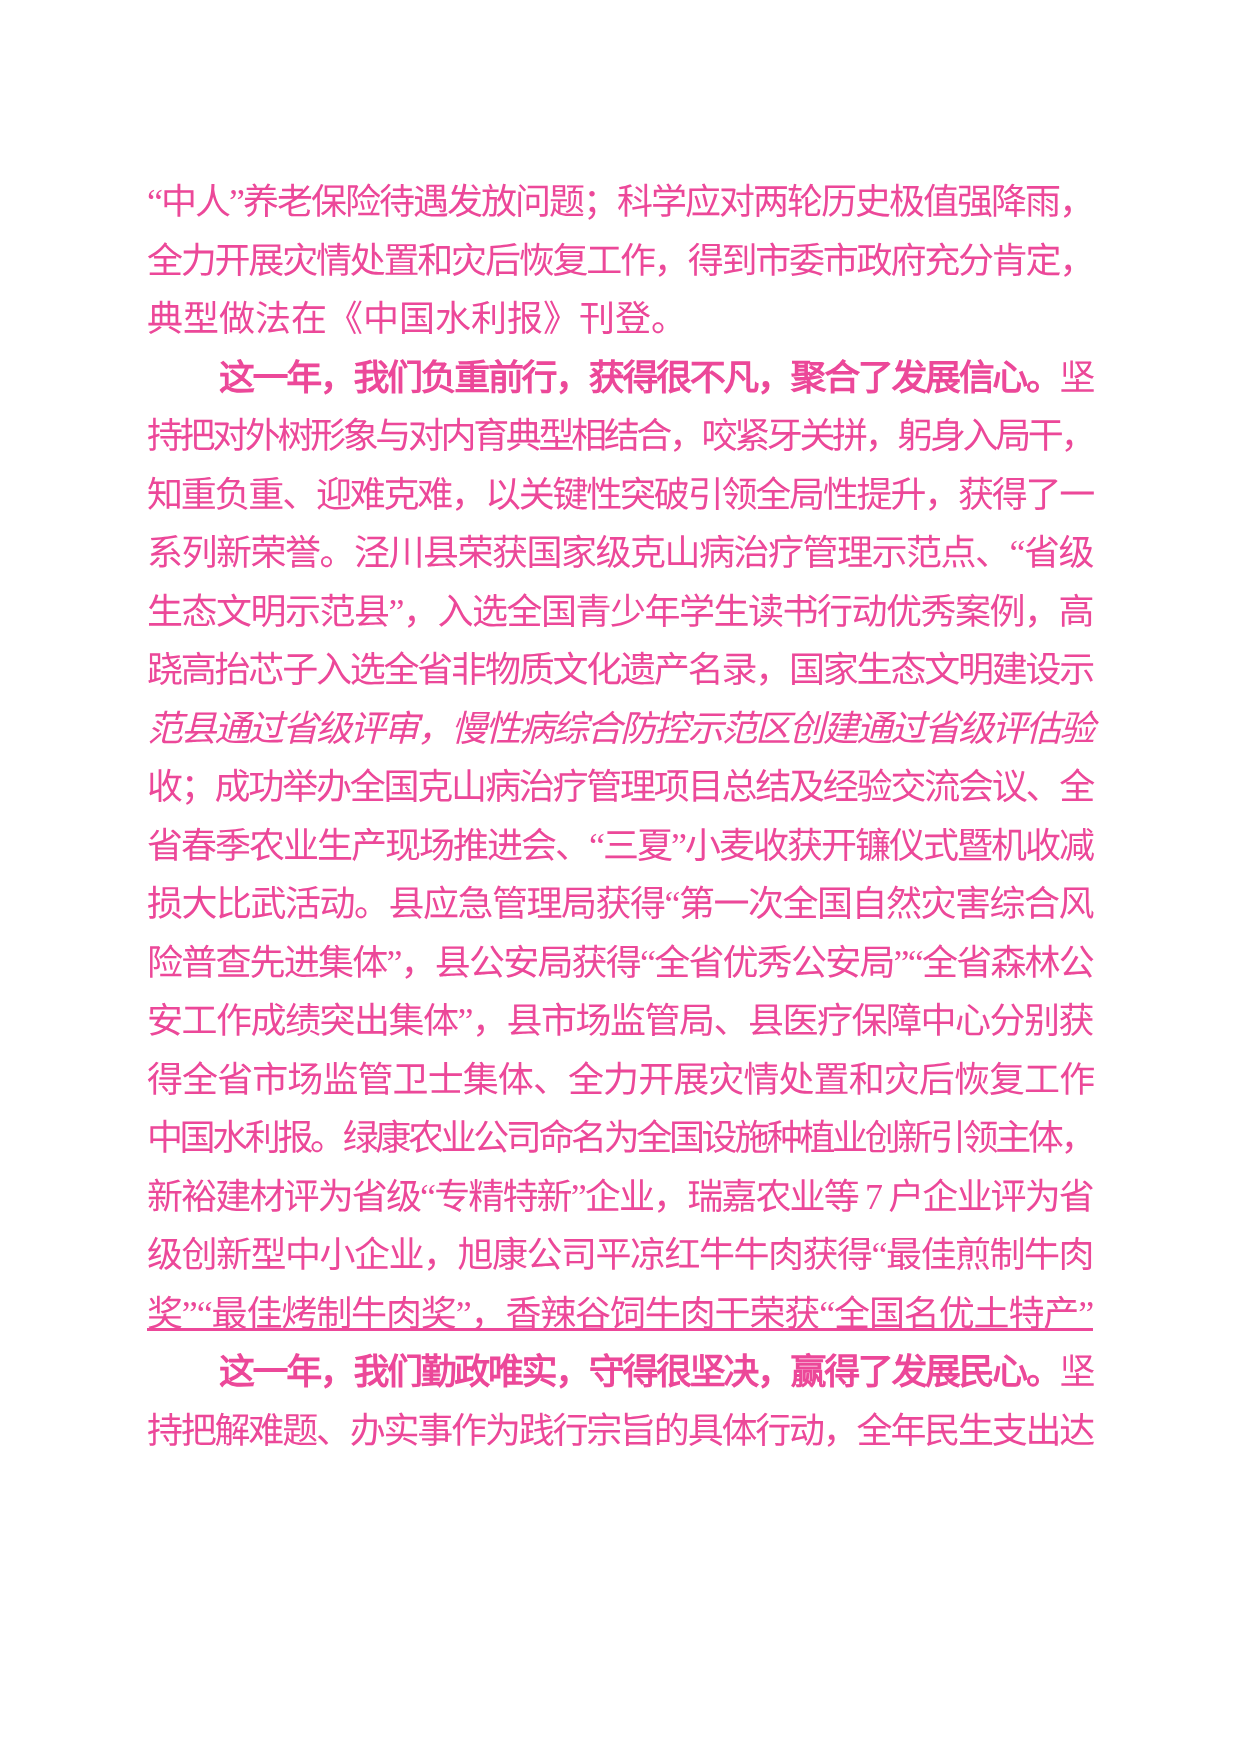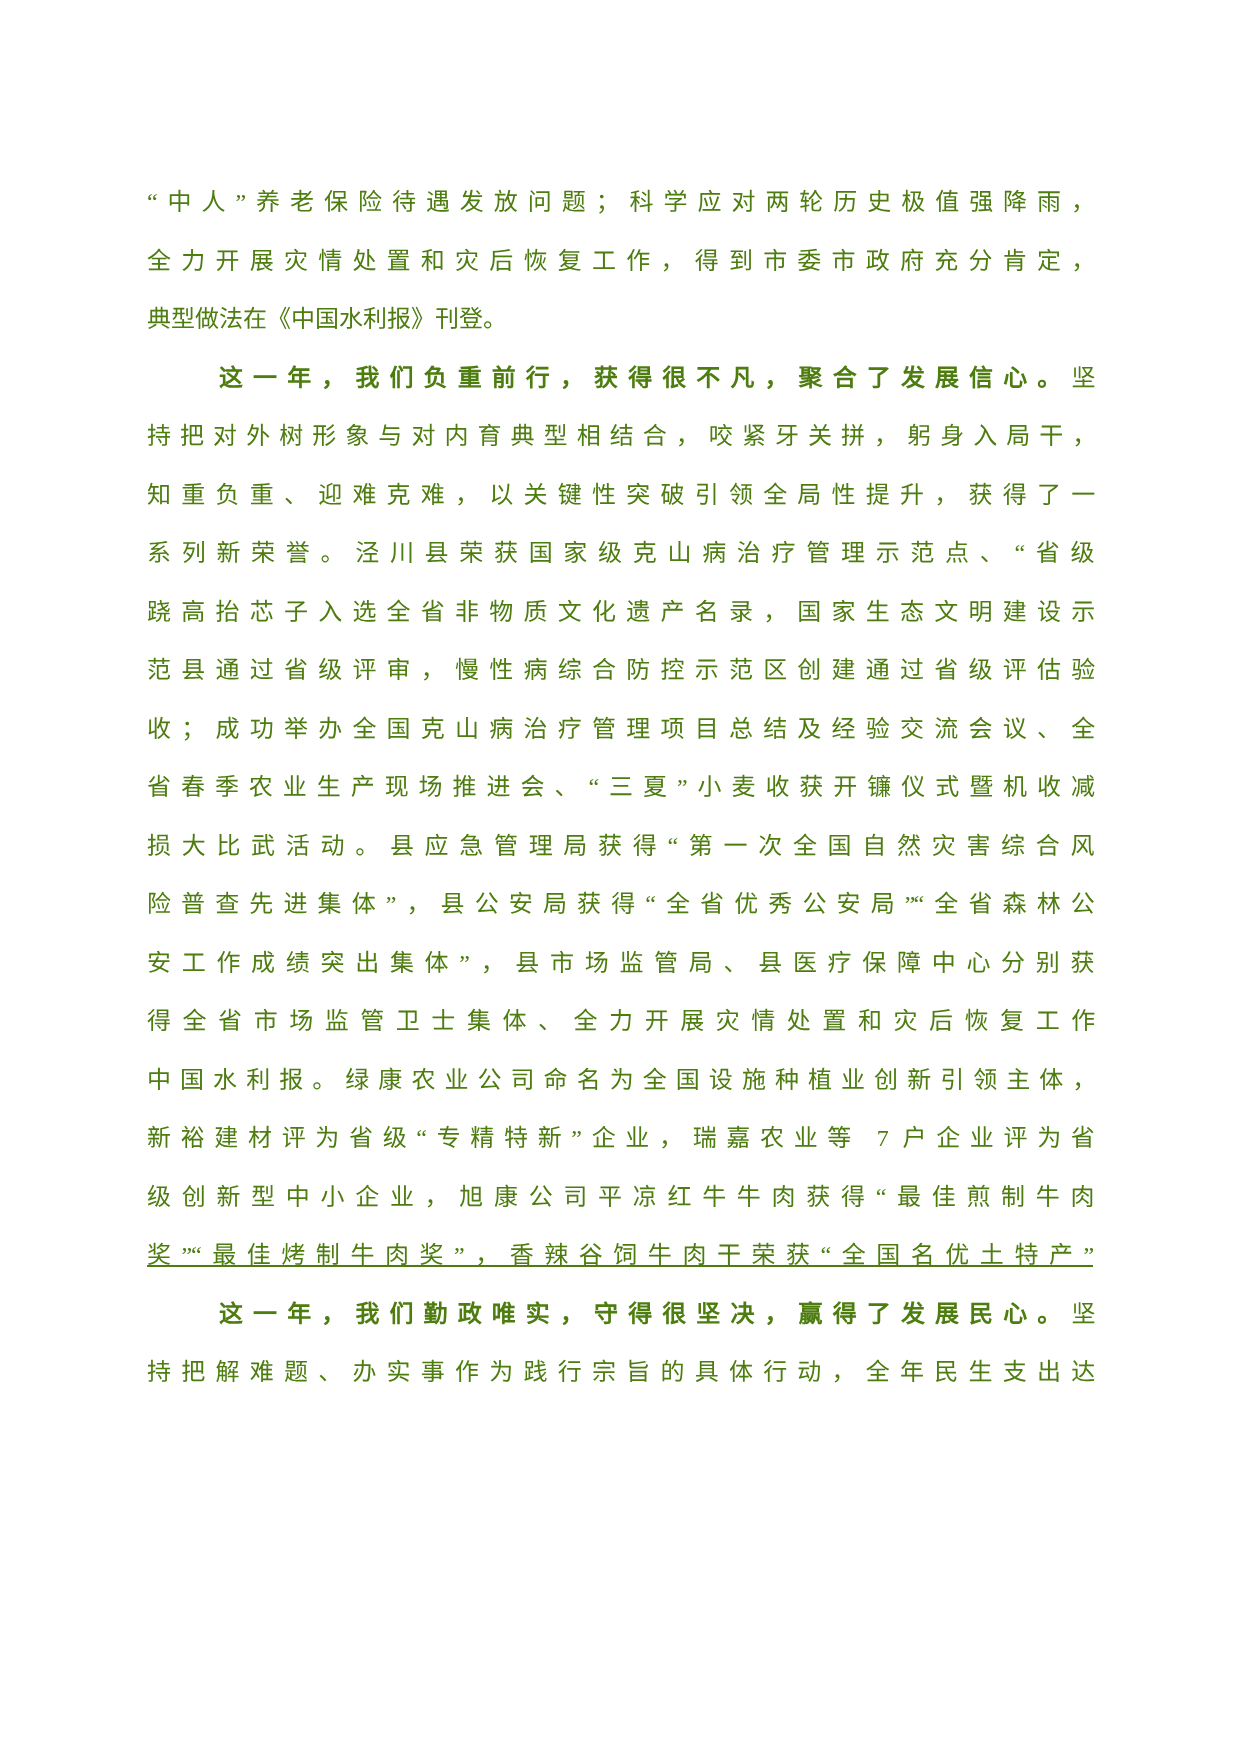--- a/index.html
+++ b/index.html
@@ -15,24 +15,24 @@
     overflow: hidden;
   }
   .doc-body {
     position: absolute;
     left: 147px;
     top: 173px;
     width: 946px;
   }
   .line {
     font-family: "Liberation Serif", "DejaVu Serif", serif;
-    font-size: 24px;
+    font-size: 36px;
     line-height: 58.5px;
     height: 58.5px;
-    color: #4d7c0f;
+    color: #ec4899;
     white-space: nowrap;
     text-align: justify;
     text-align-last: justify;
     overflow: visible;
   }
   .line.indent {
     text-indent: 72px;
   }
   .line.last {
     text-align-last: left;
@@ -45,22 +45,23 @@
 
 <div class="page">
   <div class="doc-body" id="doc-body">
       <div class="line" style="letter-spacing: -2px;"><span class="seg">“中人”养老保险待遇发放问题；科学应对两轮历史极值强降雨，</span></div>
       <div class="line" style="letter-spacing: -2.21px;"><span class="seg">全力开展灾情处置和灾后恢复工作，得到市委市政府充分肯定，</span></div>
       <div class="line last"><span class="seg">典型做法在《中国水利报》刊登。</span></div>
       <div class="line indent" style="letter-spacing: -2.38px;"><span class="seg bold">这一年，我们负重前行，获得很不凡，聚合了发展信心。</span><span class="seg">坚</span></div>
       <div class="line" style="letter-spacing: -3.38px;"><span class="seg">持把对外树形象与对内育典型相结合，咬紧牙关拼，躬身入局干，</span></div>
       <div class="line" style="letter-spacing: -2.21px;"><span class="seg">知重负重、迎难克难，以关键性突破引领全局性提升，获得了一</span></div>
       <div class="line" style="letter-spacing: -1.5px;"><span class="seg">系列新荣誉。泾川县荣获国家级克山病治疗管理示范点、“省级</span></div>
+      <div class="line" style="letter-spacing: -1.5px;"><span class="seg">生态文明示范县”，入选全国青少年学生读书行动优秀案例，高</span></div>
       <div class="line" style="letter-spacing: -2.21px;"><span class="seg">跷高抬芯子入选全省非物质文化遗产名录，国家生态文明建设示</span></div>
-      <div class="line" style="letter-spacing: -2.21px;"><span class="seg">范县通过省级评审，慢性病综合防控示范区创建通过省级评估验</span></div>
+      <div class="line" style="letter-spacing: -2.21px; font-style: italic;"><span class="seg">范县通过省级评审，慢性病综合防控示范区创建通过省级评估验</span></div>
       <div class="line" style="letter-spacing: -2.21px;"><span class="seg">收；成功举办全国克山病治疗管理项目总结及经验交流会议、全</span></div>
       <div class="line" style="letter-spacing: -2px;"><span class="seg">省春季农业生产现场推进会、“三夏”小麦收获开镰仪式暨机收减</span></div>
       <div class="line" style="letter-spacing: -1.5px;"><span class="seg">损大比武活动。县应急管理局获得“第一次全国自然灾害综合风</span></div>
       <div class="line" style="letter-spacing: -1.8px;"><span class="seg">险普查先进集体”，县公安局获得“全省优秀公安局”“全省森林公</span></div>
       <div class="line" style="letter-spacing: -1.5px;"><span class="seg">安工作成绩突出集体”，县市场监管局、县医疗保障中心分别获</span></div>
       <div class="line" style="letter-spacing: -2.21px;"><span class="seg">得全省市场监管卫士集体、全力开展灾情处置和灾后恢复工作</span></div>
       <div class="line" style="letter-spacing: -3.38px;"><span class="seg">中国水利报。绿康农业公司命名为全国设施种植业创新引领主体，</span></div>
       <div class="line" style="letter-spacing: -1.87px;"><span class="seg">新裕建材评为省级“专精特新”企业，瑞嘉农业等 7 户企业评为省</span></div>
       <div class="line" style="letter-spacing: -1.5px;"><span class="seg">级创新型中小企业，旭康公司平凉红牛牛肉获得“最佳煎制牛肉</span></div>
       <div class="line" style="letter-spacing: -1.13px; text-decoration: underline;"><span class="seg">奖”“最佳烤制牛肉奖”，香辣谷饲牛肉干荣获“全国名优土特产”</span></div>

